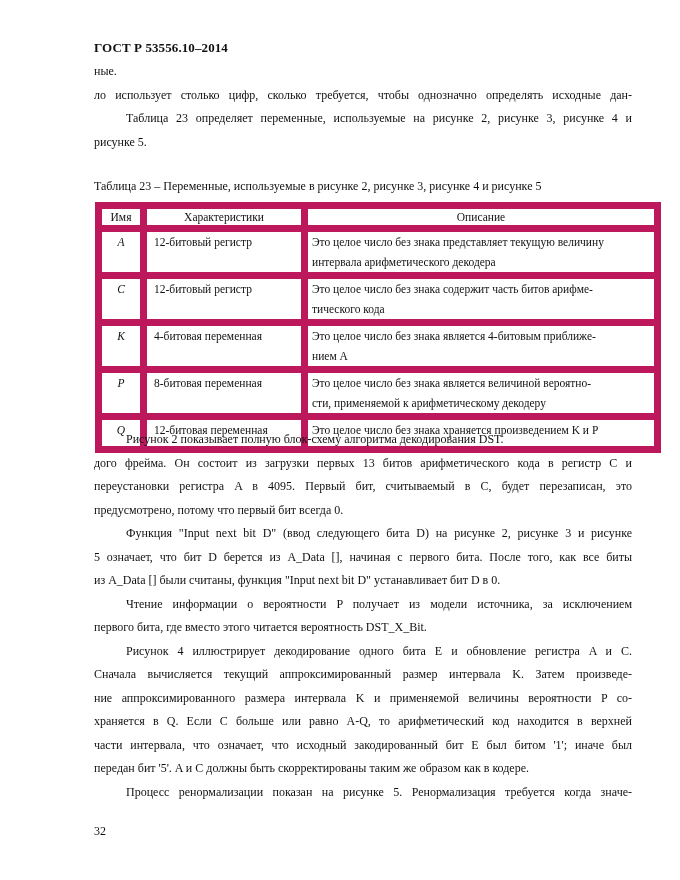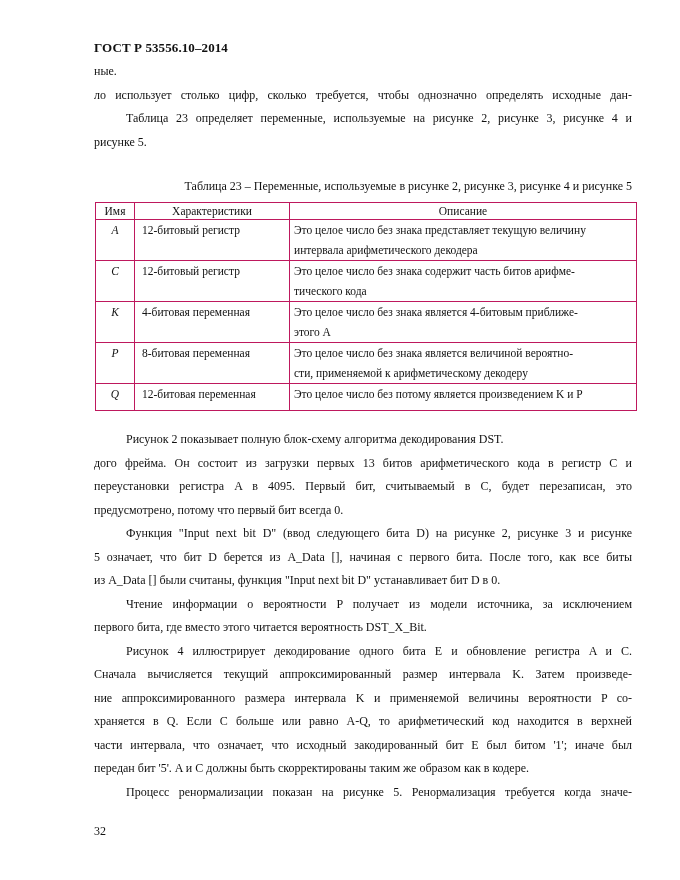--- a/index.html
+++ b/index.html
@@ -4,23 +4,23 @@
 <style>
   html, body { margin:0; padding:0; background:#ffffff; }
   body { width:680px; height:880px; position:relative; overflow:hidden;
          font-family:"Liberation Serif", "DejaVu Serif", serif; color:#111; }
   .page { position:absolute; left:0; top:0; width:680px; height:880px; }
   .header { position:absolute; left:94px; top:40px; font-size:13px; font-weight:bold; letter-spacing:0.1px; }
   .p { position:absolute; left:94px; width:538px; font-size:12px; line-height:23.5px; text-align:justify; }
   .p .l { display:block; white-space:nowrap; }
   .justify { text-align:justify; text-align-last:justify; }
   .indent { padding-left:32px; }
-  .caption { position:absolute; left:94px; width:538px; top:179px; font-size:12px; text-align:right; white-space:nowrap; }
+  .caption { position:absolute; left:94px; width:538px; top:179px; font-size:12px; white-space:nowrap; }
   table { position:absolute; left:95px; top:202px; border-collapse:collapse; font-size:11.5px; }
-  td, th { border:1px solid #be185d; padding:0 4px; vertical-align:top; font-weight:normal; }
+  td, th { border:7px solid #be185d; padding:0 4px; vertical-align:top; font-weight:normal; }
   th { height:16px; line-height:16px; text-align:center; }
   td { line-height:20px; }
   td.name { text-align:center; font-style:italic; width:30px; }
   td.char { width:143px; padding-left:7px; }
   td.desc { width:338px; }
   tr.r2 td { height:38px; }
   tr.r1 td { height:26px; }
   .pagenum { position:absolute; left:94px; top:824px; font-size:12px; }
 </style>
 </head>
@@ -60,36 +60,36 @@
       <td class="desc">
         <div>Это целое число без знака содержит часть битов арифме-</div>
         <div>тического кода</div>
       </td>
     </tr>
     <tr class="r2">
       <td class="name">K</td>
       <td class="char">4-битовая переменная</td>
       <td class="desc">
         <div>Это целое число без знака является 4-битовым приближе-</div>
-        <div>этого A</div>
+        <div>нием A</div>
       </td>
     </tr>
     <tr class="r2">
       <td class="name">P</td>
       <td class="char">8-битовая переменная</td>
       <td class="desc">
         <div>Это целое число без знака является величиной вероятно-</div>
         <div>сти, применяемой к арифметическому декодеру</div>
       </td>
     </tr>
     <tr class="r1">
       <td class="name">Q</td>
       <td class="char">12-битовая переменная</td>
       <td class="desc">
-        <div>Это целое число без потому является произведением K и P</div>
+        <div>Это целое число без знака храняется произведением K и P</div>
       </td>
     </tr>
   </tbody>
     </table>
 
   <div class="p" style="top:428px;">
     <span class="l indent">Рисунок 2 показывает полную блок-схему алгоритма декодирования DST.</span>
     <span class="l justify">дого фрейма. Он состоит из загрузки первых 13 битов арифметического кода в регистр C и</span>
     <span class="l justify">переустановки регистра A в 4095. Первый бит, считываемый в C, будет перезаписан, это</span>
     <span class="l">предусмотрено, потому что первый бит всегда 0.</span>

